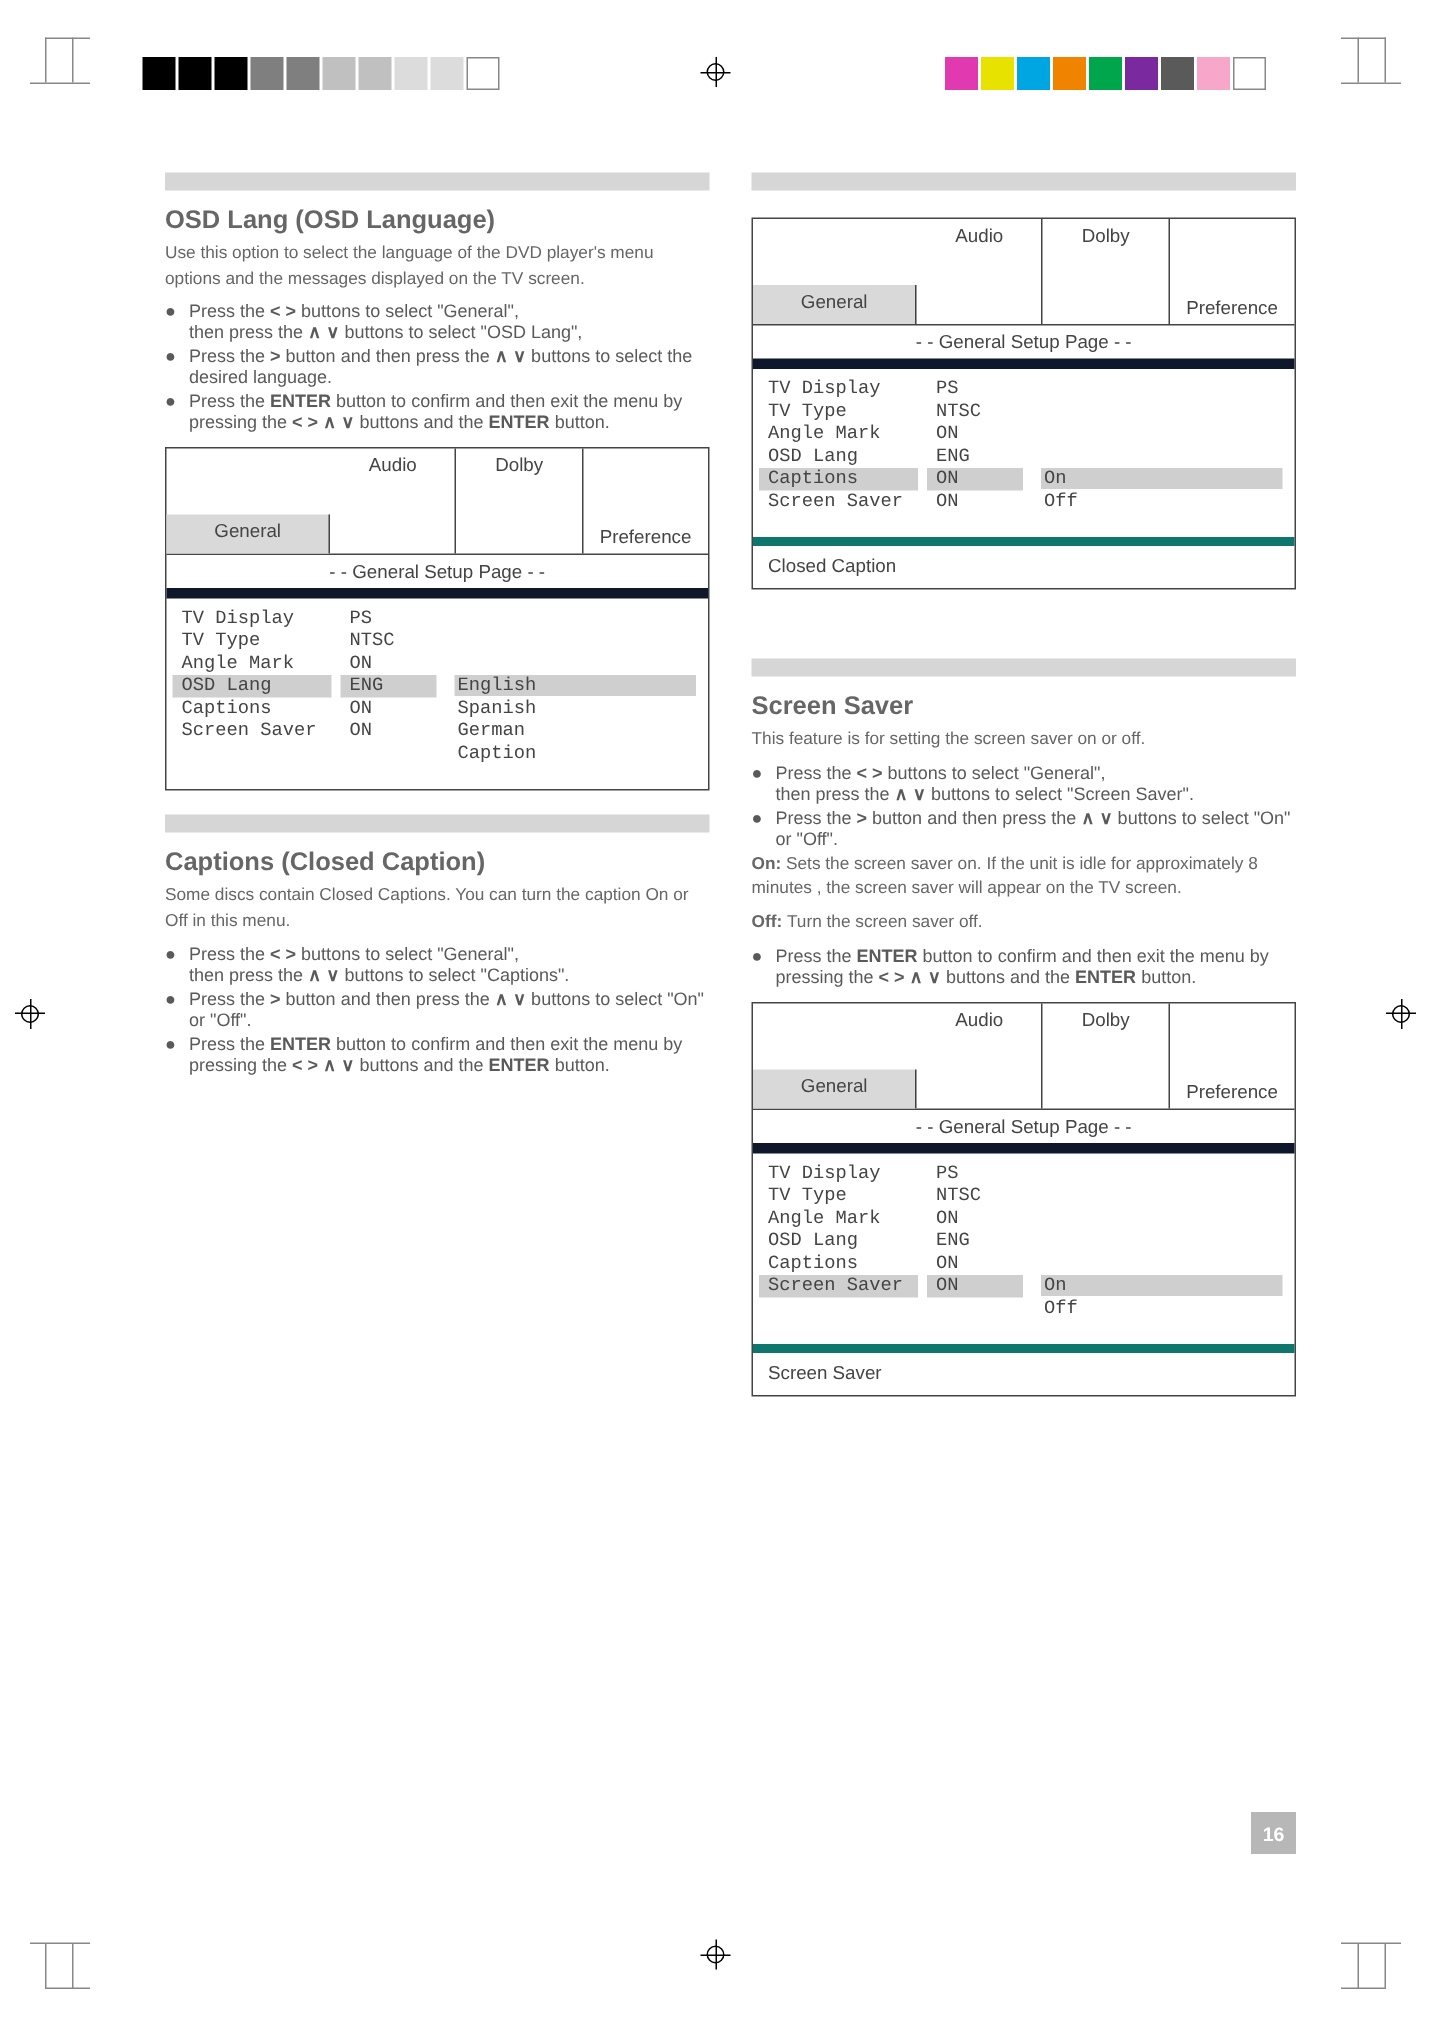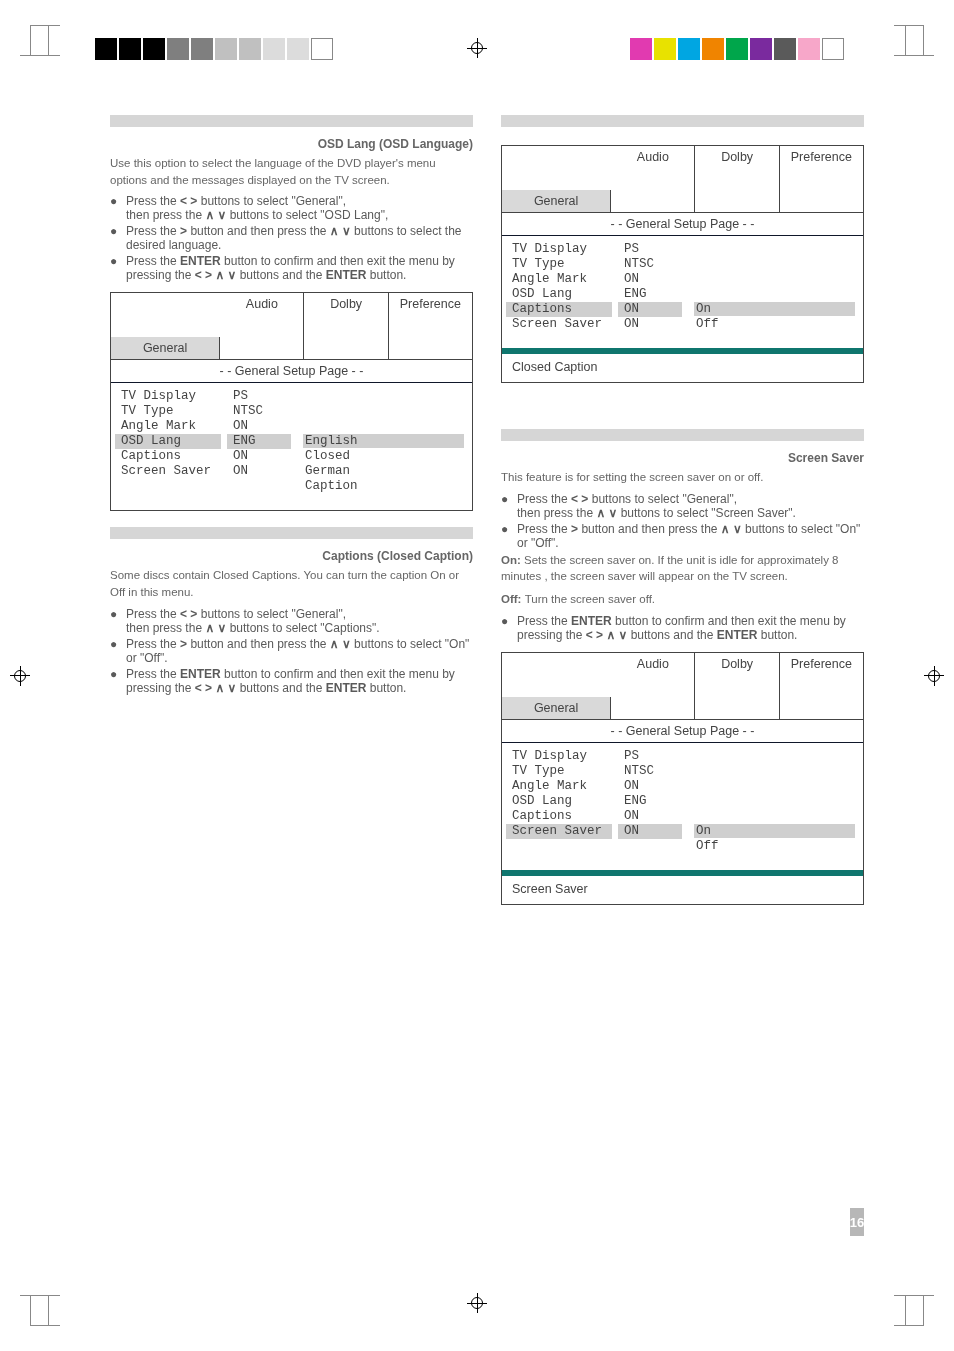--- a/index.html
+++ b/index.html
@@ -50,24 +50,23 @@
     top: 115px;
     left: 110px;
     right: 90px;
     bottom: 115px;
     display: flex;
     gap: 28px;
   }
   .col { flex: 1; display: flex; flex-direction: column; }
   .section-title {
     font-weight: bold;
-    font-size: 12px;
+    font-size: 17px;
     color: #666;
     padding-bottom: 4px;
-    text-align: right;
   }
   .hr-strong { height: 12px; background: #d6d6d6; margin-bottom: 10px; }
   .para { font-size: 11.5px; line-height: 1.45; color: #666; margin-bottom: 6px; }
   .bullet { display:flex; gap:6px; margin-bottom:2px;}
   .bullet .dot { min-width:10px; }
   .bold { font-weight: bold; }
   .sym { font-family: "Segoe UI Symbol","Arial Unicode MS",sans-serif; }
 
   
   .panel {
@@ -79,40 +78,40 @@
   }
   .tabs { display: flex; border-bottom: 1px solid #444; }
   .tab {
     border-right: 1px solid #444;
     padding: 4px 0;
     text-align: center;
     flex: 1;
     font-size: 12.5px;
   }
   .tab.first { flex: 1.3; }
-  .tab:last-child { border-right: none; }
+  .tab:last-child { border-right: none; margin-top: 48px; }
   .tab.active { background: #d9d9d9; margin-top: 44px; }
-  .panel-head { text-align: center; padding: 4px 0; border-bottom: 1px solid #0f172a; }
+  .panel-head { text-align: center; padding: 4px 0; border-bottom: 7px solid #0f172a; }
   .rows { display: flex; padding: 6px 8px 16px 10px; gap: 12px; font-family: Liberation Mono, monospace; }
   .c1 { width: 100px; }
   .c2 { width: 58px; }
   .c3 { flex: 1; }
   .row-line { padding: 0 0 1px 0; }
   .hl { background: #cfcfcf; margin-left:-6px; padding-left:6px; padding-right:6px; }
   .panel-foot { border-top: 6px solid #0f766e; padding: 6px 10px 8px 10px; min-height: 30px;}
 
   .c3 .opt { display:block; padding-left: 2px;}
   .c3 .opt.sel { background:#cfcfcf; padding-left:2px; margin-right:0;}
 
   
   .page-num-tab {
     position: absolute;
     right: 0;
     bottom: 0;
-    width: 14px;
+    width: 30px;
     height: 28px;
     background: #b7b7b7;
     color: #fff;
     font-weight: bold;
     font-size: 13px;
     display:flex;
     align-items:center;
     justify-content:center;
   }
   .spacer-lg { height: 30px; }
@@ -240,21 +239,21 @@
               <div class="row-line">ON</div>
             </div>
             <div class="c3">
               <div class="row-line">&nbsp;</div>
               <div class="row-line">&nbsp;</div>
               <div class="row-line">&nbsp;</div>
               <div class="row-line">
                 <span class="opt sel">English</span>
               </div>
               <div class="row-line">
-                <span class="opt">Closed</span>
+                <span class="opt">Spanish</span>
               </div>
               <div class="row-line">
                 <span class="opt">German</span>
               </div>
               <div class="row-line">
                 <span class="opt">Caption</span>
               </div>
             </div>
           </div>
         </div>

